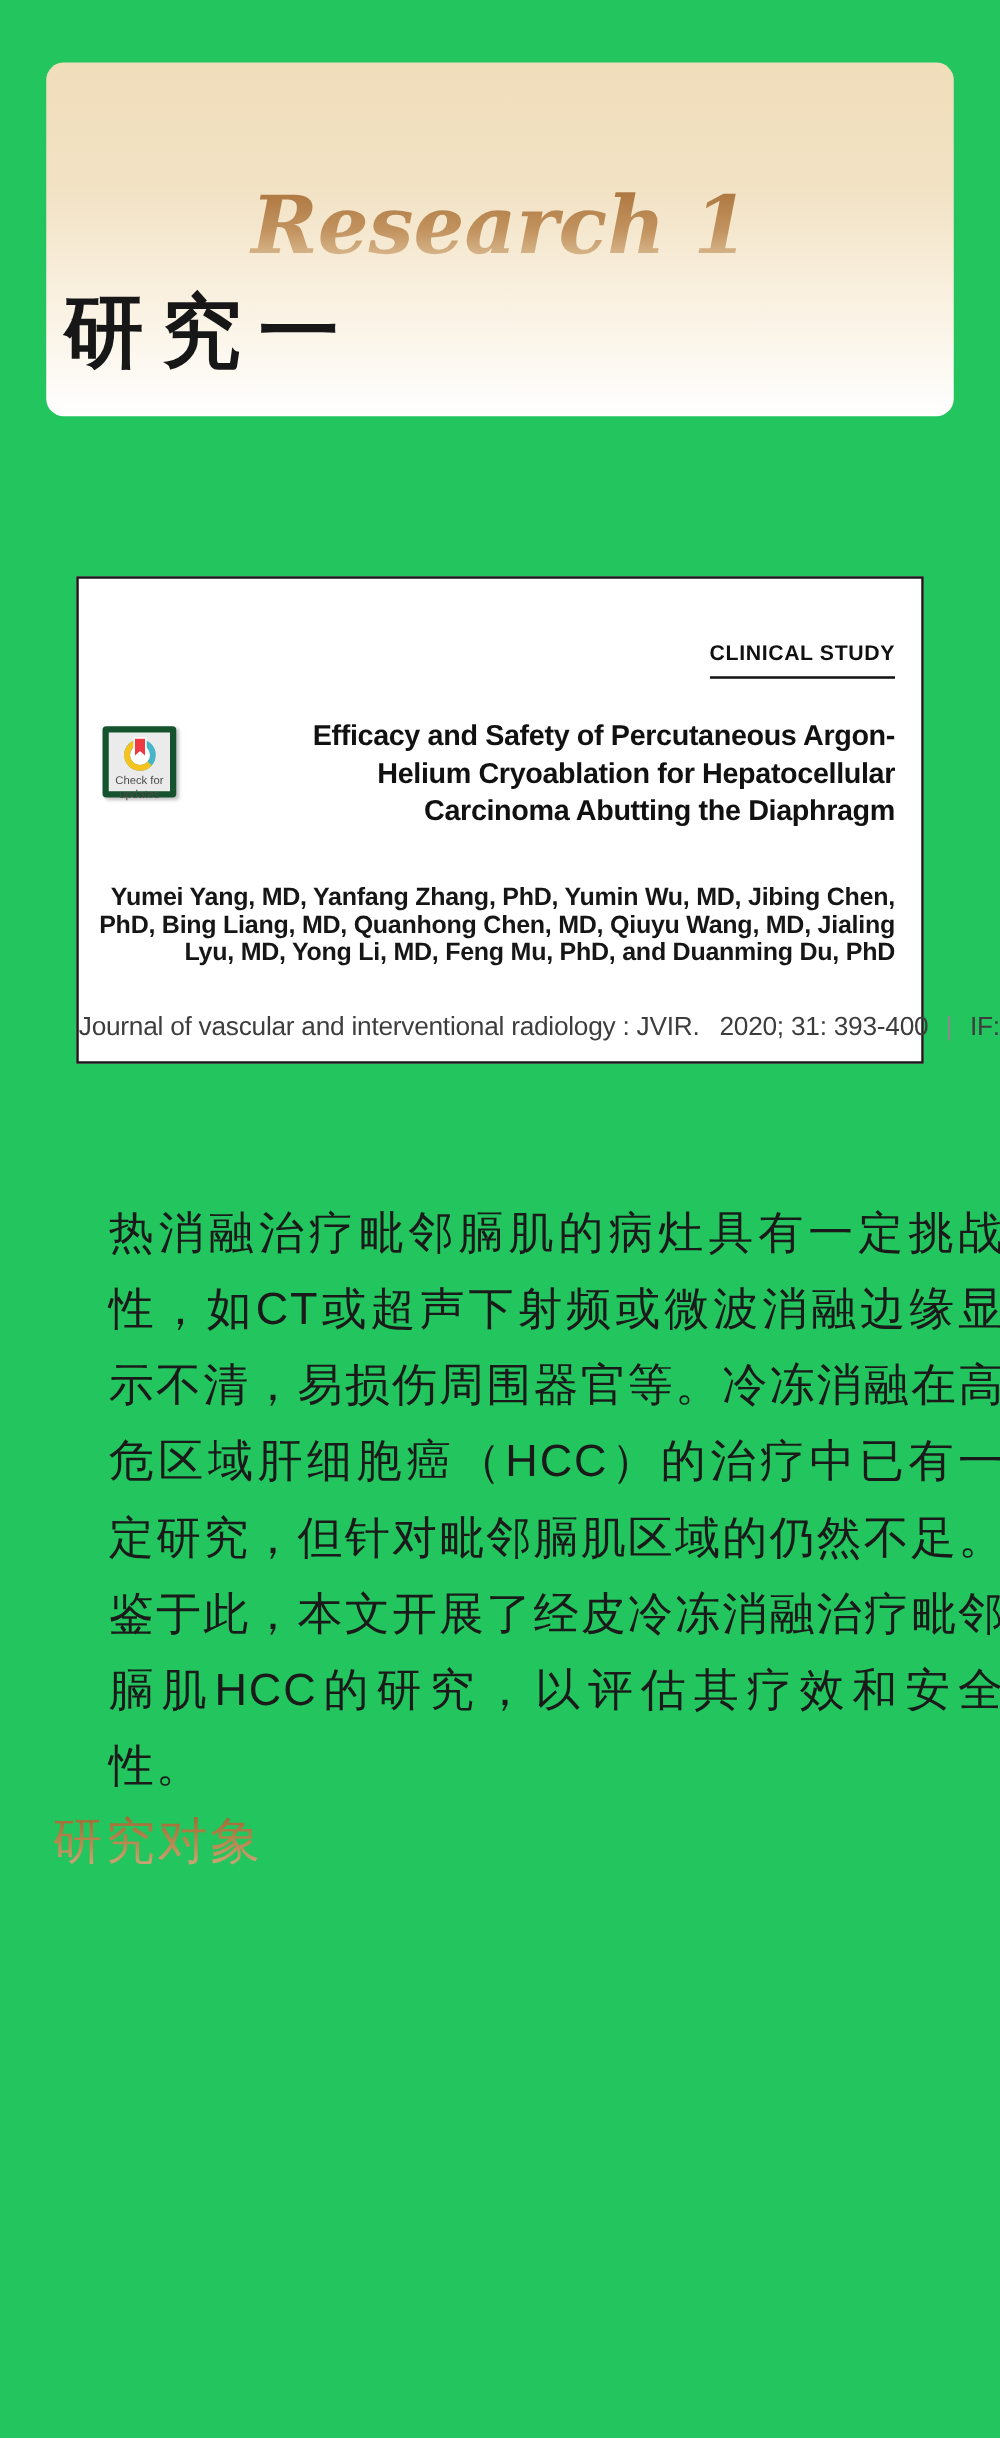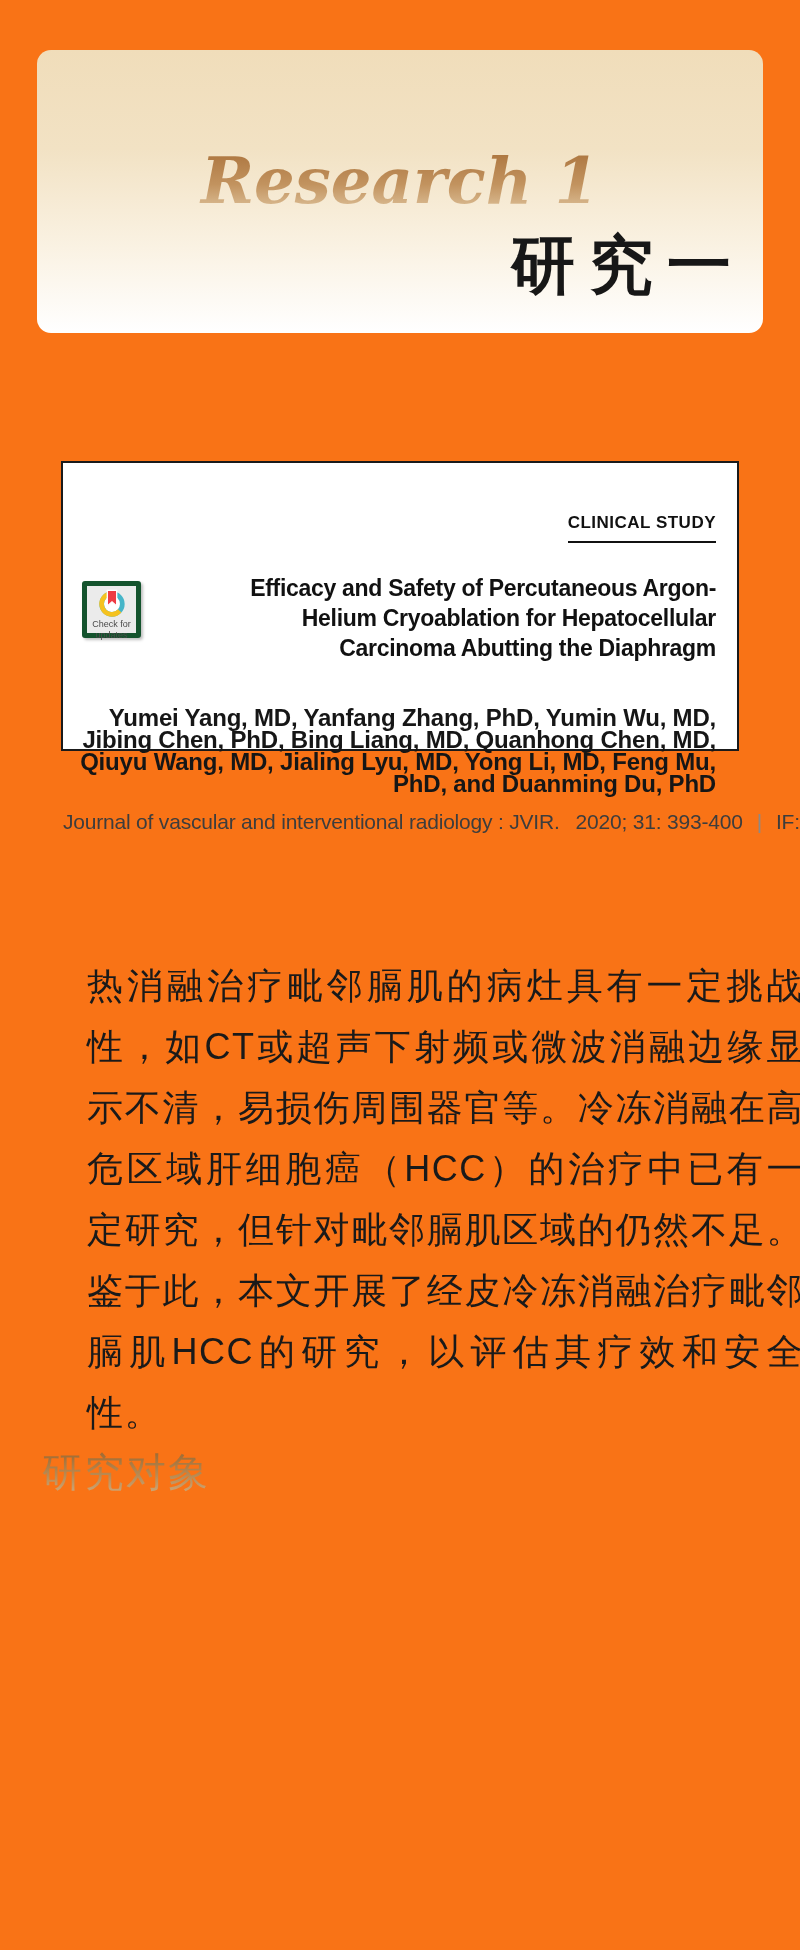--- a/index.html
+++ b/index.html
@@ -4,21 +4,21 @@
 <style>
   * { margin: 0; padding: 0; box-sizing: border-box; }
   html, body { background: #ffffff; }
   body { font-family: "Liberation Sans", "DejaVu Sans", sans-serif; }
 
   .page {
     position: relative;
     width: 800px;
     height: 1950px;
     margin: 0 auto;
-    background: #f97316;
+    background: #22c55e;
     overflow: hidden;
   }
 
   
   .banner {
     position: absolute;
     left: 37px; top: 50px;
     width: 726px; height: 283px;
     border-radius: 14px;
     background: linear-gradient(180deg, #f0ddba 0%, #f2e2c4 35%, #faf2e3 70%, #ffffff 100%);
@@ -33,35 +33,35 @@
     font-size: 64px;
     line-height: 1.1;
     background: linear-gradient(180deg, #a9713a 0%, #c2935f 55%, #e2c9a4 100%);
     -webkit-background-clip: text;
     background-clip: text;
     color: transparent;
   }
   .banner-zh {
     position: absolute;
     left: 0; right: 18px; top: 178px;
-    text-align: right;
+    text-align: left;
     font-family: "Liberation Serif", "DejaVu Serif", serif;
     font-weight: bold;
     font-size: 64px;
     line-height: 1.2;
     letter-spacing: 14px;
     text-indent: 14px;
     color: #171717;
   }
 
   
   .paper-card {
     position: absolute;
     left: 61px; top: 461px;
-    width: 678px; height: 290px;
+    width: 678px; height: 390px;
     border: 2px solid #1a1a1a;
     background: #ffffff;
   }
   .clinical {
     position: absolute;
     top: 50px; right: 21px;
     font-weight: bold;
     font-size: 17px;
     letter-spacing: 0.5px;
     color: #111111;
@@ -95,21 +95,21 @@
     font-weight: bold;
     line-height: 30px;
     letter-spacing: -0.3px;
     color: #111111;
   }
   .authors {
     position: absolute;
     top: 244px; right: 21px;
     width: 648px;
     text-align: right;
-    font-size: 24px;
+    font-size: 20px;
     font-weight: bold;
     line-height: 22px;
     letter-spacing: -0.2px;
     color: #161616;
   }
   .journal-row {
     position: absolute;
     left: 0; right: 0; top: 347px;
     text-align: center;
     font-size: 21px;

